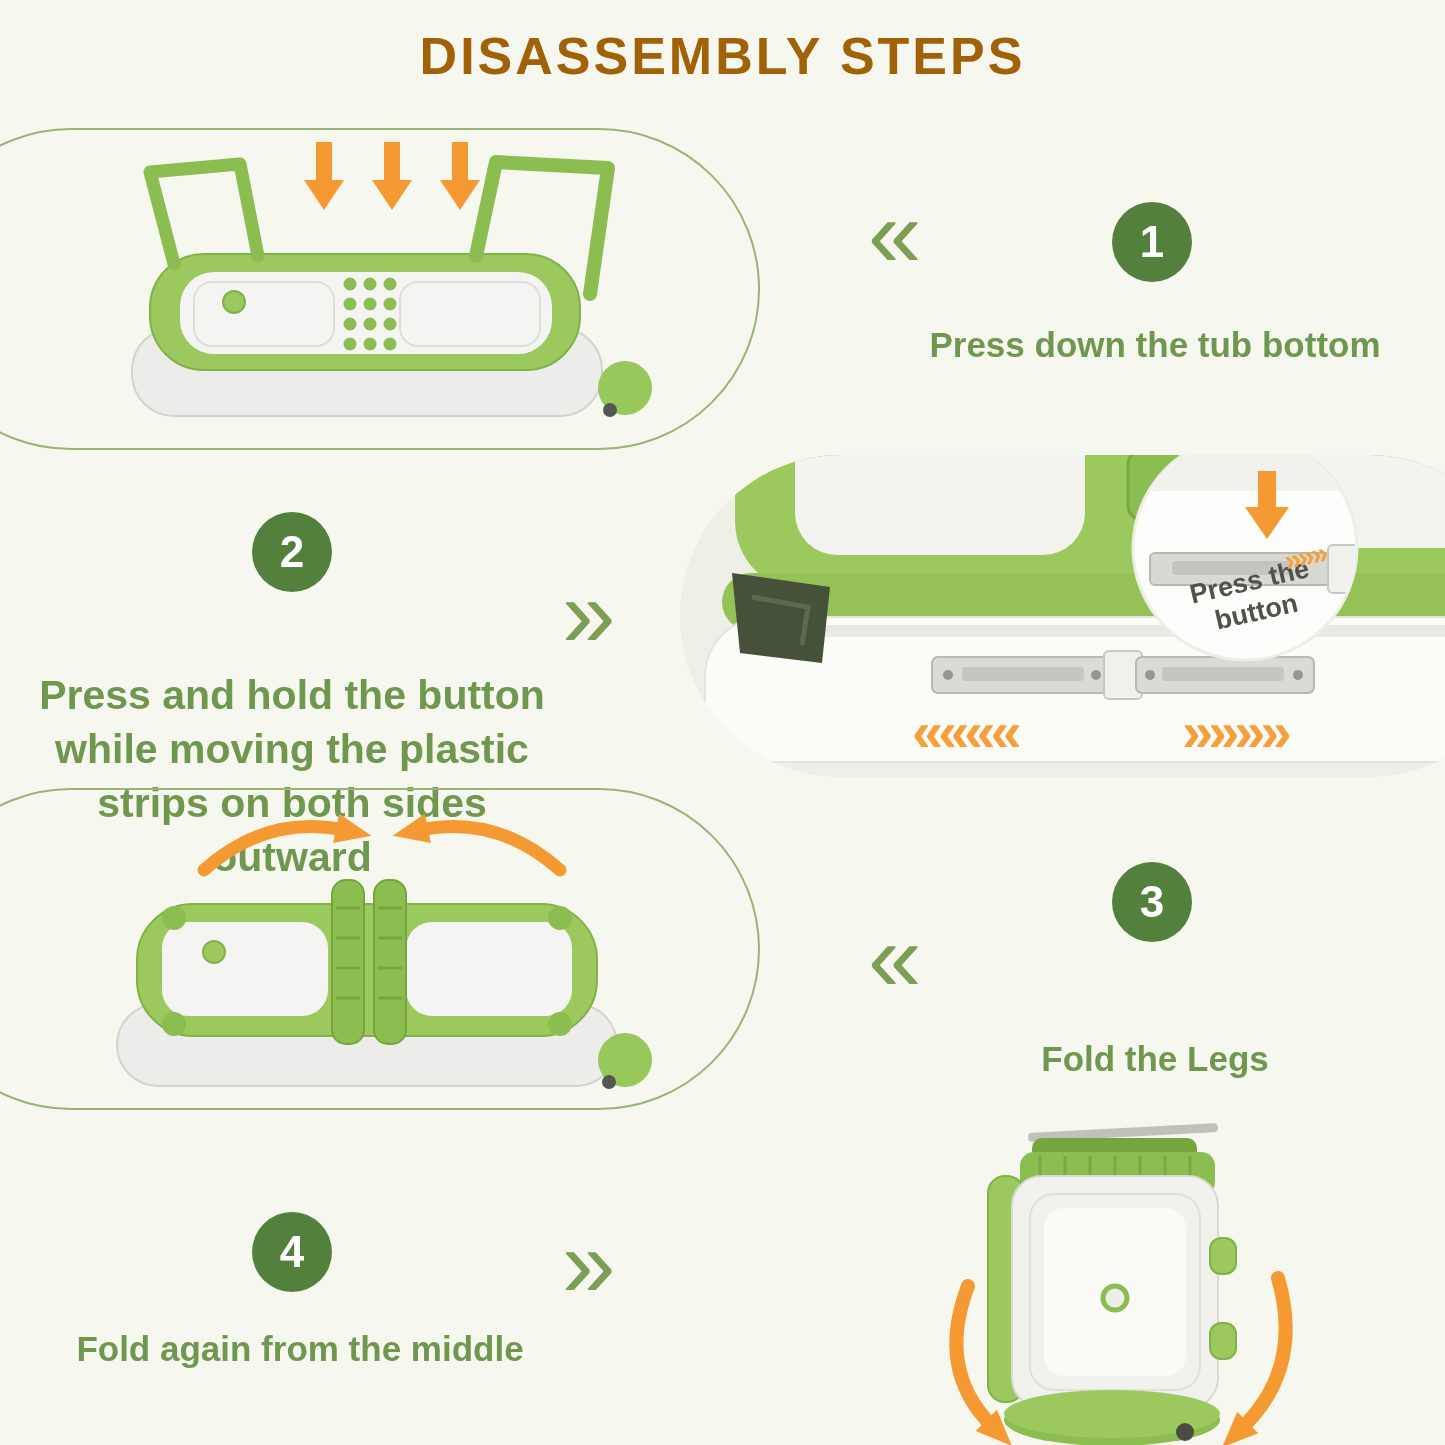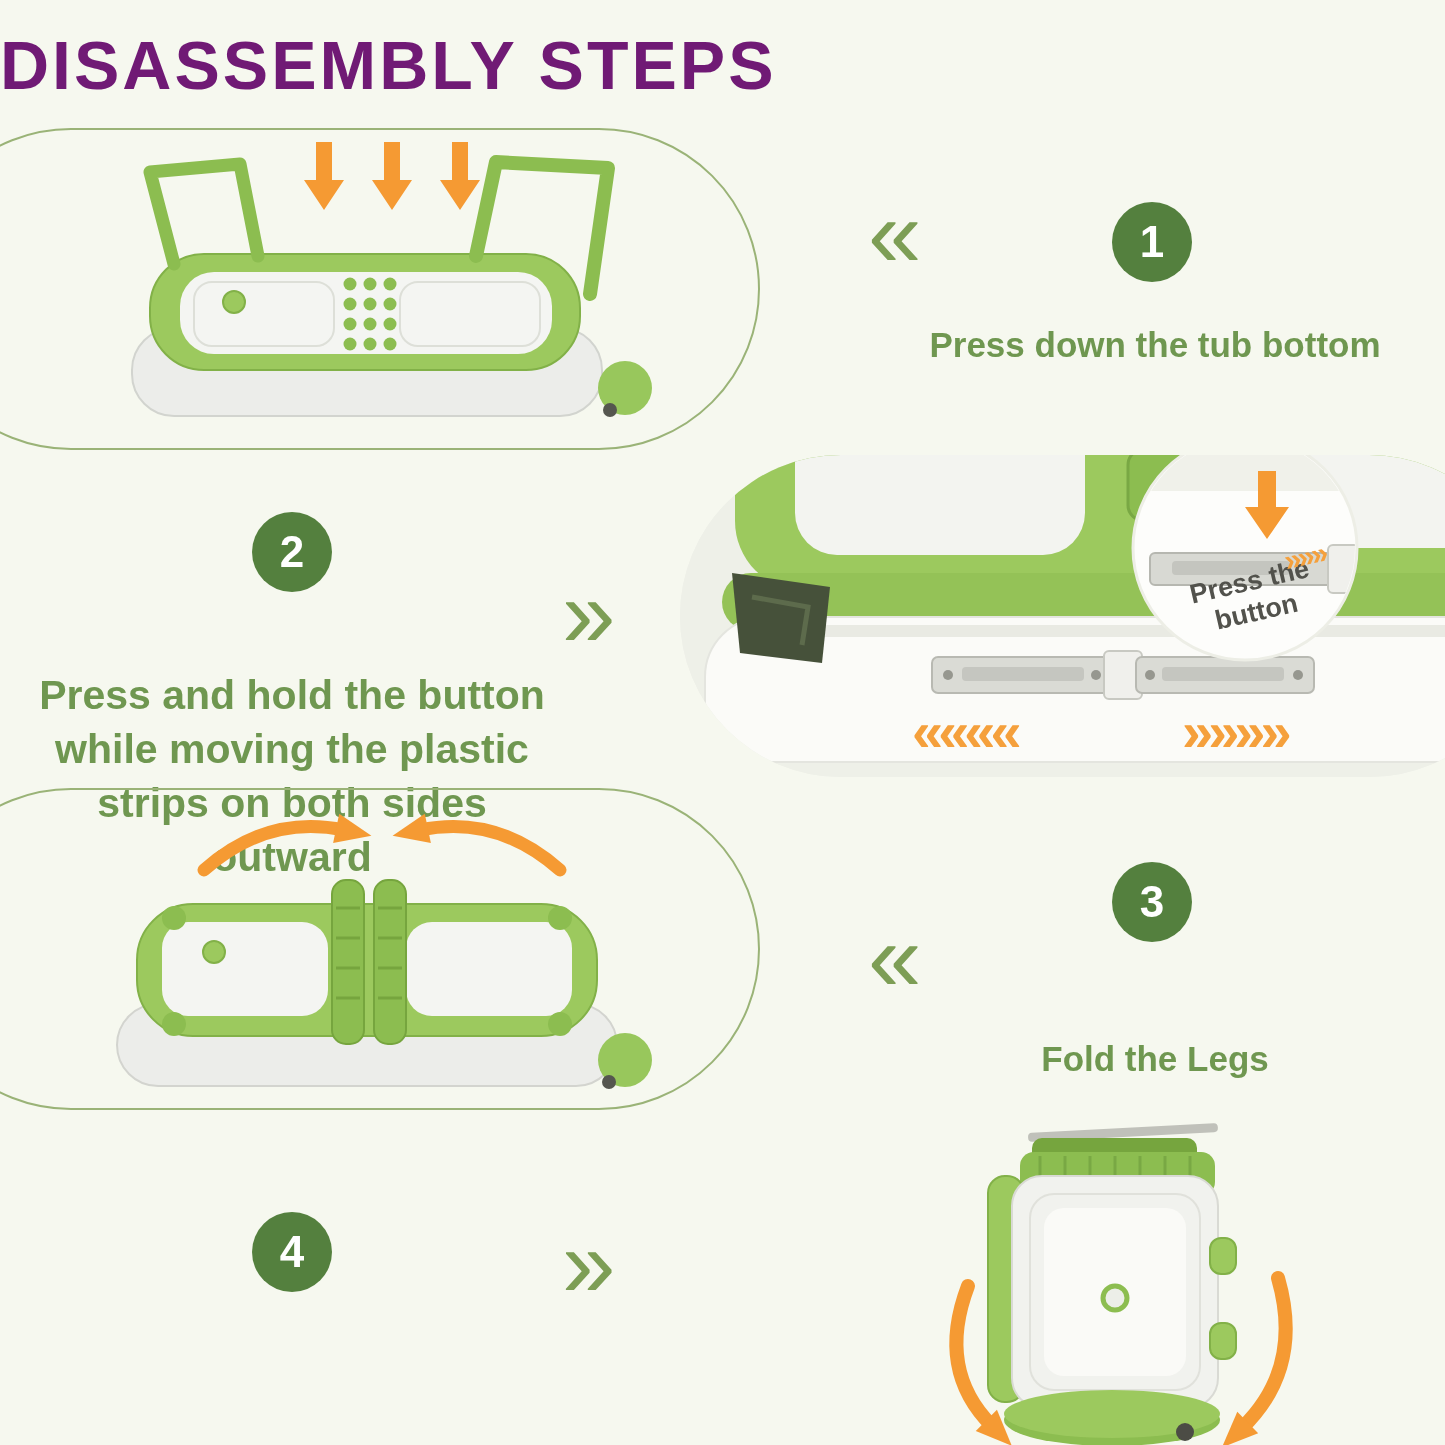--- a/index.html
+++ b/index.html
@@ -6,22 +6,22 @@
   html, body { width:1445px; height:1445px; }
   body {
     font-family:"Liberation Sans", sans-serif;
     background:#f6f8ef;
     overflow:hidden;
   }
   .canvas { position:relative; width:1445px; height:1445px; background:#f6f8ef; overflow:hidden; }
 
   .title {
     position:absolute; top:26px; left:0; width:100%;
-    font-size:68px; font-weight:bold;
-    color:#701a75; letter-spacing:3px;
+    text-align:center; font-size:52px; font-weight:bold;
+    color:#a16207; letter-spacing:3px;
   }
 
   .pill {
     position:absolute;
     border:2px solid #9ab377;
     border-radius:170px;
     background:transparent;
   }
   .photo {
     position:absolute;
@@ -211,20 +211,21 @@
         <path d="M498,78 Q435,22 358,38" stroke="#f59a33" stroke-width="13" fill="none" stroke-linecap="round" marker-end="url(#ah3)"></path>
       </g>
     </svg>
   </div>
 
   <div class="chev" style="left:868px; top:910px;">«</div>
   <div class="badge" style="left:1112px; top:862px;">3</div>
   <div class="step-text" style="left:880px; top:1036px; width:550px;">Fold the Legs</div>
 
   <div class="badge" style="left:252px; top:1212px;">4</div>
+  <div class="step-text" style="left:20px; top:1326px; width:560px;">Fold again from the middle</div>
   <div class="chev" style="left:562px; top:1216px;">»</div>
 
   <svg width="460" height="340" viewBox="0 0 460 340" style="position:absolute; left:880px; top:1118px;">
     <defs>
       <marker id="ah4" markerUnits="userSpaceOnUse" markerWidth="46" markerHeight="46" refX="12" refY="23" orient="auto">
         <path d="M4,8 L40,23 L4,38 z" fill="#f59a33"></path>
       </marker>
     </defs>
 
     <rect x="148" y="10" width="190" height="9" rx="4" fill="#c0c1ba" transform="rotate(-3 243 15)"></rect>

